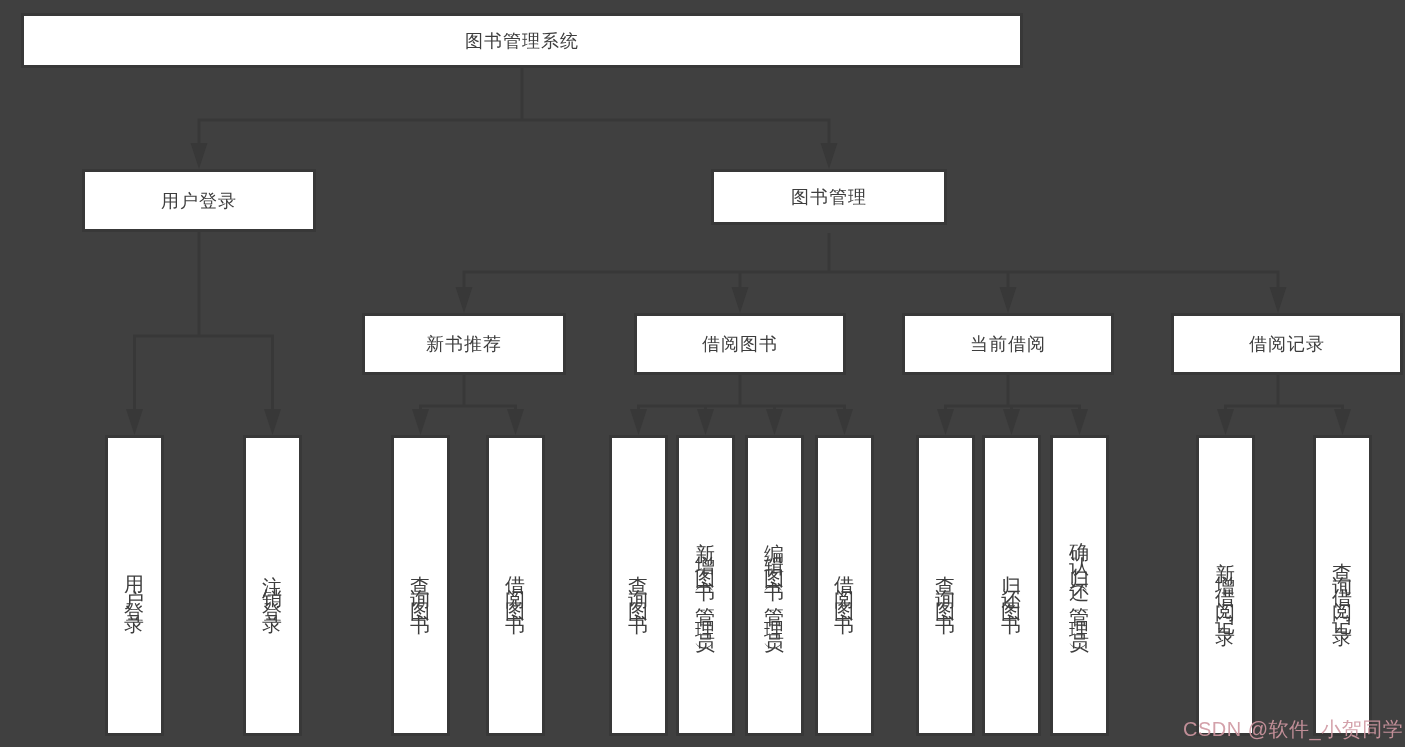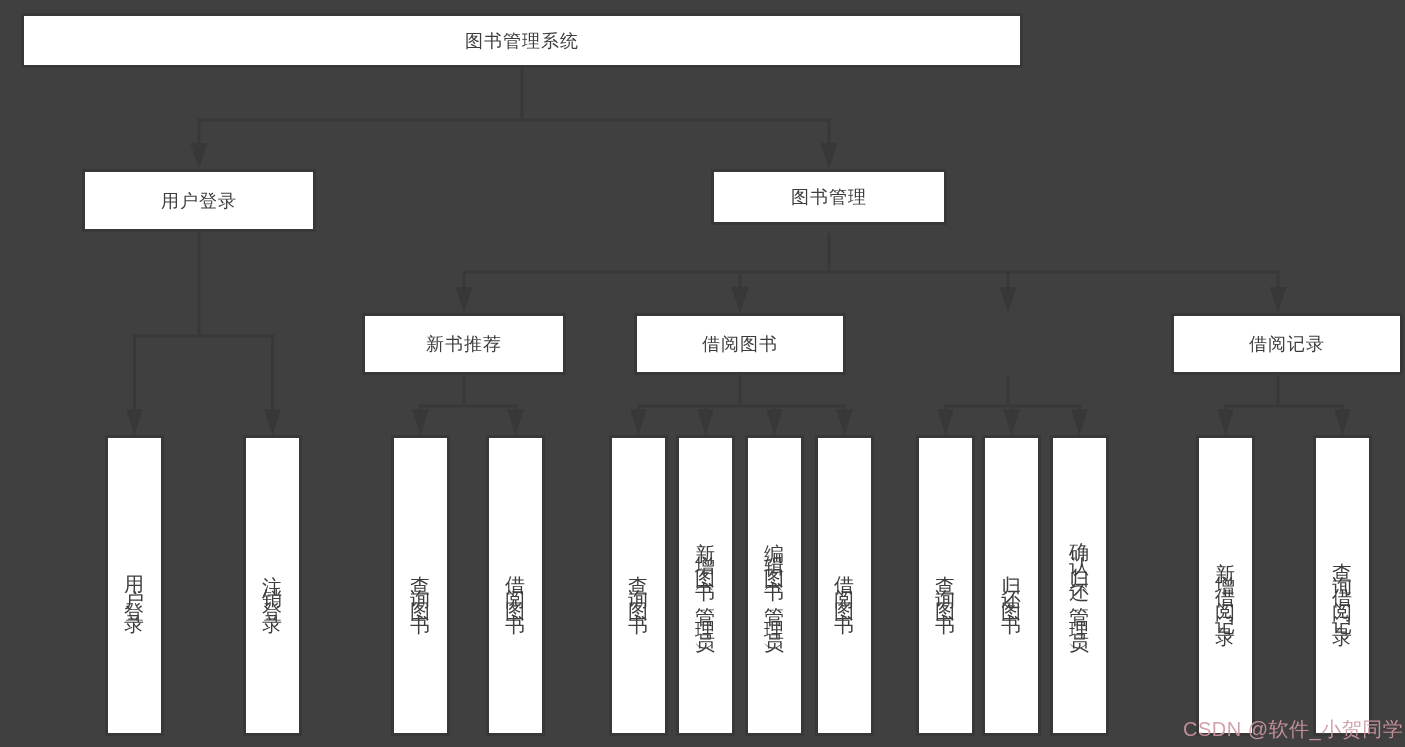--- a/index.html
+++ b/index.html
@@ -110,20 +110,23 @@
   <div class="box" style="left:711px;top:169px;width:236px;height:56px">
     <span class="hl">图书管理</span>
   </div>
 
   <div class="box" style="left:362px;top:313px;width:204px;height:62px">
     <span class="hl">新书推荐</span>
   </div>
   <div class="box" style="left:634px;top:313px;width:212px;height:62px">
     <span class="hl">借阅图书</span>
   </div>
+  <div class="box" style="left:902px;top:313px;width:212px;height:62px">
+    <span class="hl">当前借阅</span>
+  </div>
   <div class="box" style="left:1171px;top:313px;width:232px;height:62px">
     <span class="hl">借阅记录</span>
   </div>
 
   <div class="box" style="left:105px;top:435px;width:59px;height:301px">
     <span class="vl">用户登录</span>
   </div>
   <div class="box" style="left:243px;top:435px;width:59px;height:301px">
     <span class="vl">注销登录</span>
   </div>

